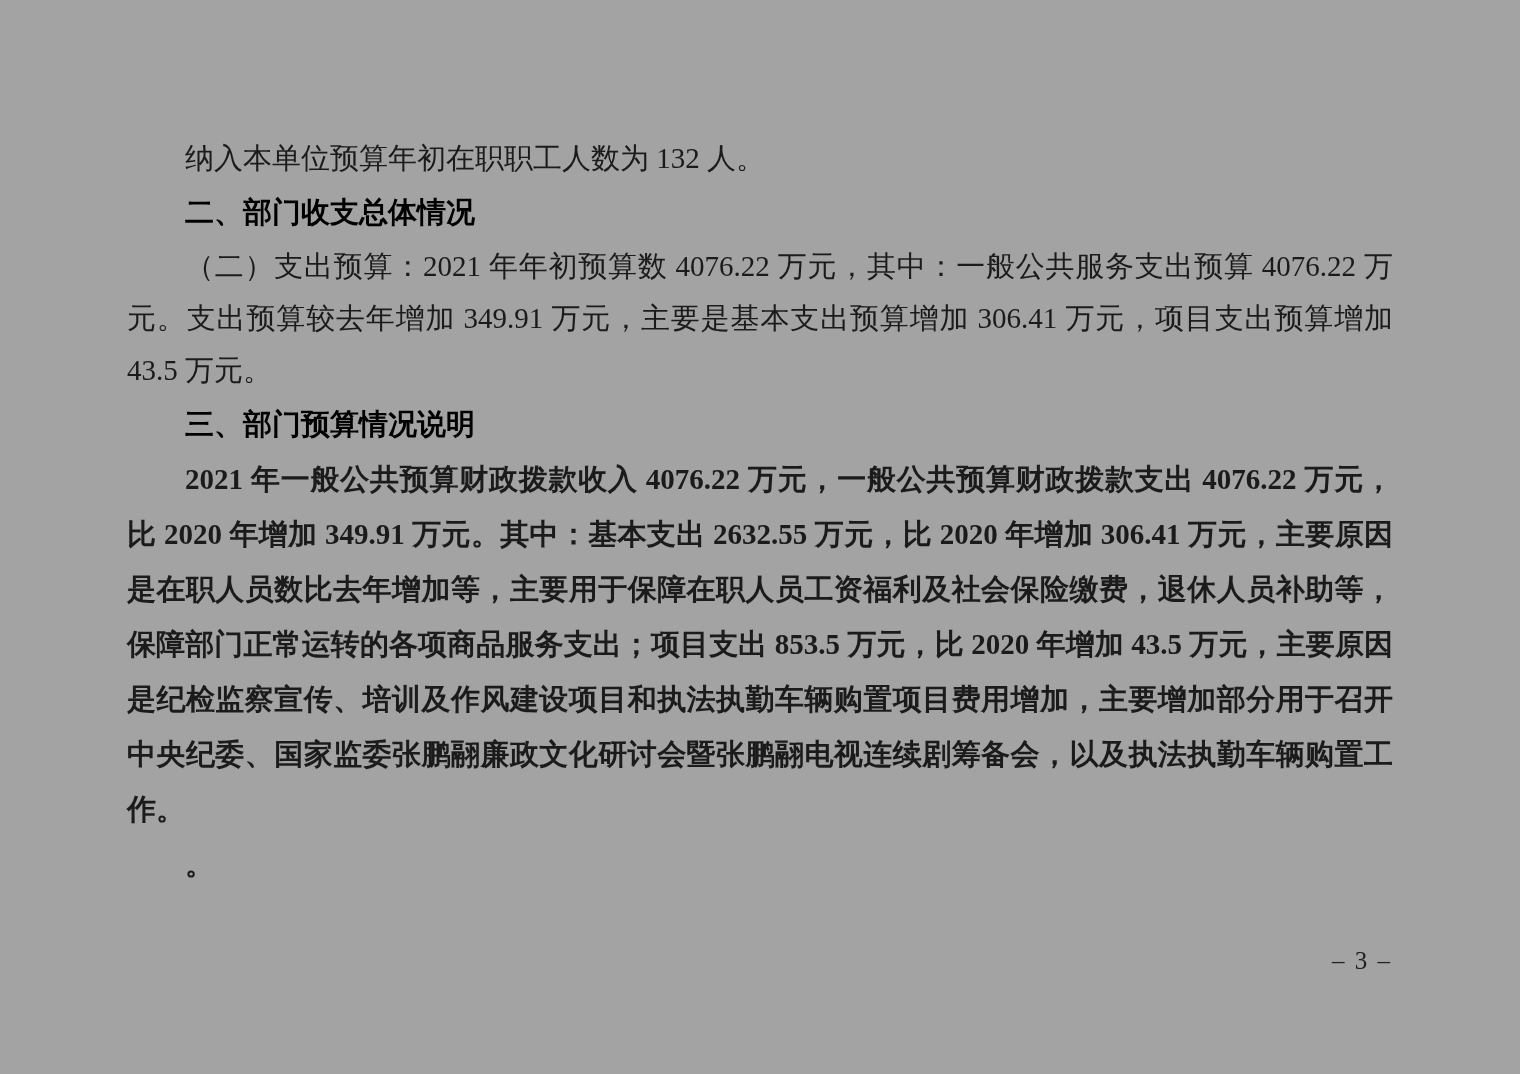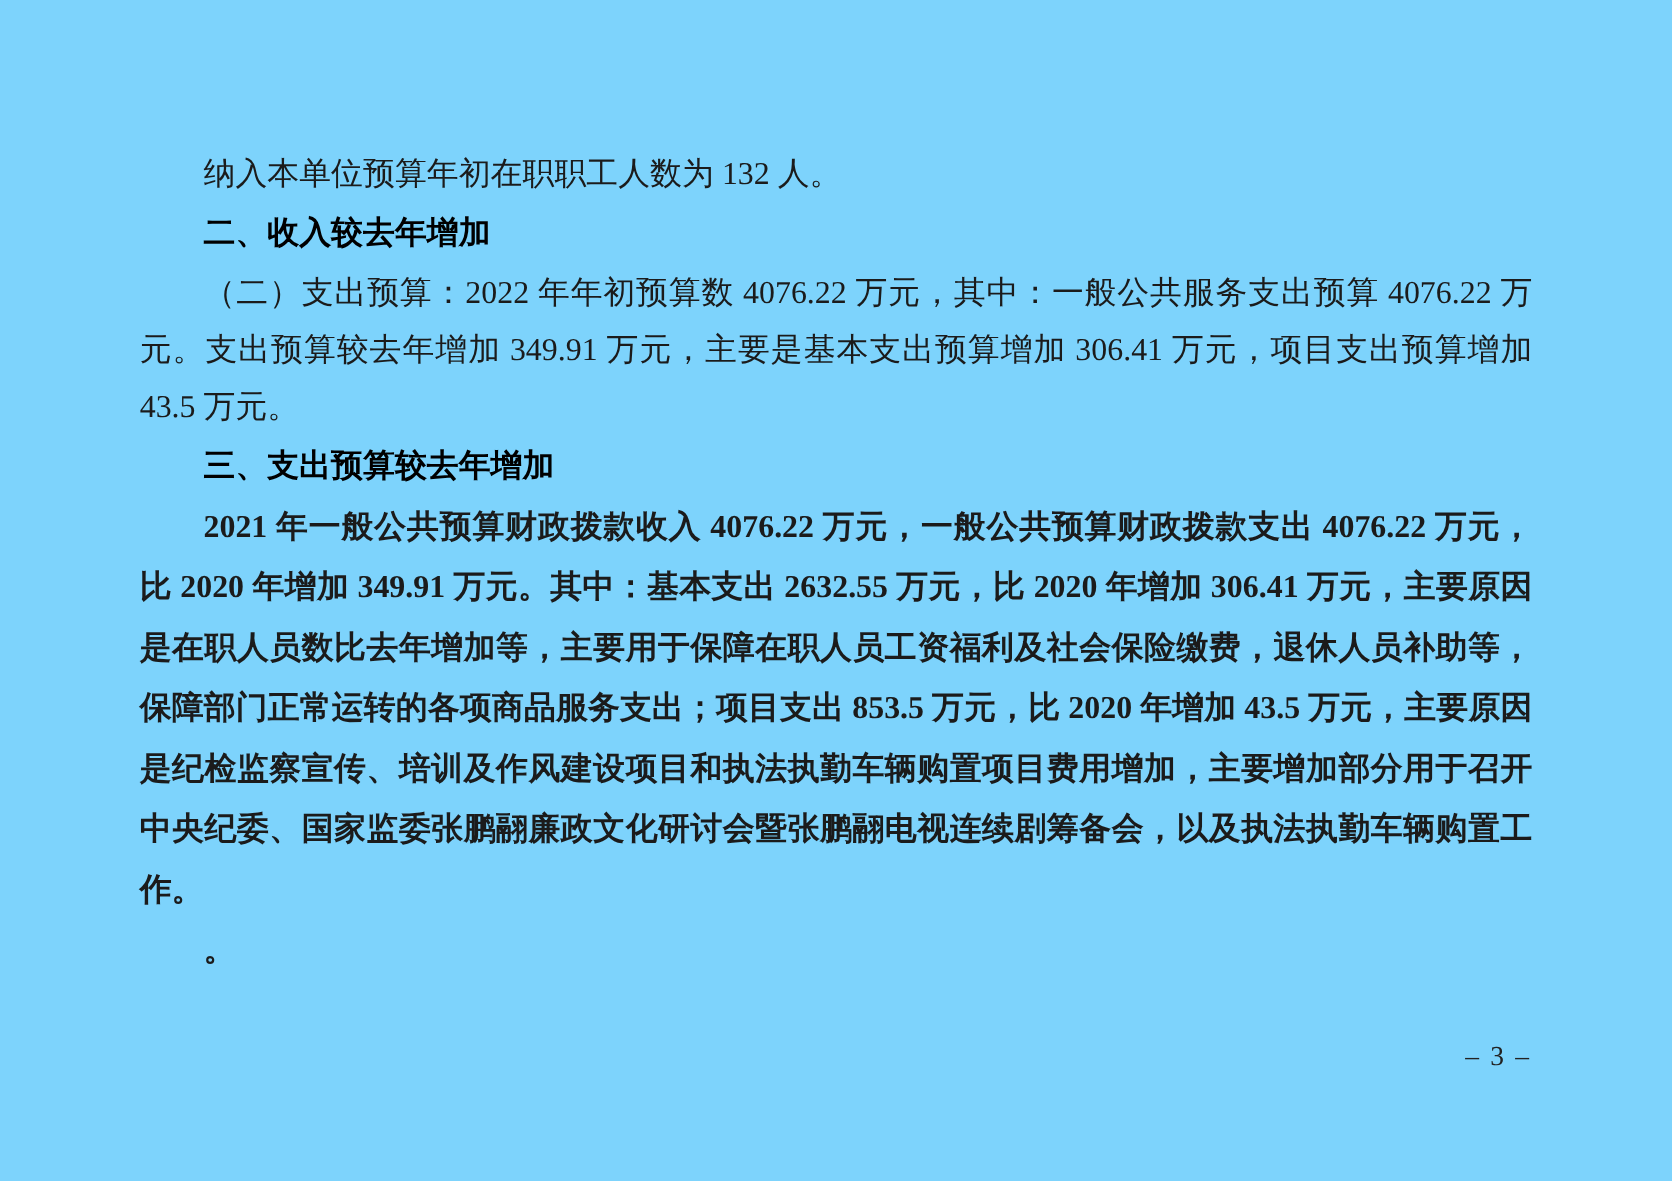--- a/index.html
+++ b/index.html
@@ -4,21 +4,21 @@
 <style>
   html, body {
     margin: 0;
     padding: 0;
     background: #ffffff;
   }
   .page {
     position: relative;
     width: 1520px;
     height: 1074px;
-    background: #7dd3fc;
+    background: #a3a3a3;
     overflow: hidden;
     font-family: "Liberation Serif", "DejaVu Serif", serif;
     color: #1b1b1b;
   }
   .content {
     position: absolute;
     left: 127px;
     top: 132px;
     width: 1266px;
   }
@@ -55,20 +55,20 @@
     letter-spacing: 2px;
     white-space: pre;
   }
 </style>
 </head>
 <body>
 
 <div class="page">
   <div class="content">
     <p class="body-para">纳入本单位预算年初在职职工人数为 132 人。</p>
-    <p class="heading-para">二、收入较去年增加</p>
-    <p class="body-para">（二）支出预算：2022 年年初预算数 4076.22 万元，其中：一般公共服务支出预算 4076.22 万元。支出预算较去年增加 349.91 万元，主要是基本支出预算增加 306.41 万元，项目支出预算增加 43.5 万元。</p>
-    <p class="heading-para">三、支出预算较去年增加</p>
+    <p class="heading-para">二、部门收支总体情况</p>
+    <p class="body-para">（二）支出预算：2021 年年初预算数 4076.22 万元，其中：一般公共服务支出预算 4076.22 万元。支出预算较去年增加 349.91 万元，主要是基本支出预算增加 306.41 万元，项目支出预算增加 43.5 万元。</p>
+    <p class="heading-para">三、部门预算情况说明</p>
     <p class="body-para lg">2021 年一般公共预算财政拨款收入 4076.22 万元，一般公共预算财政拨款支出 4076.22 万元，比 2020 年增加 349.91 万元。其中：基本支出 2632.55 万元，比 2020 年增加 306.41 万元，主要原因是在职人员数比去年增加等，主要用于保障在职人员工资福利及社会保险缴费，退休人员补助等，保障部门正常运转的各项商品服务支出；项目支出 853.5 万元，比 2020 年增加 43.5 万元，主要原因是纪检监察宣传、培训及作风建设项目和执法执勤车辆购置项目费用增加，主要增加部分用于召开中央纪委、国家监委张鹏翮廉政文化研讨会暨张鹏翮电视连续剧筹备会，以及执法执勤车辆购置工作。</p>
     <p class="body-para lg">。</p>
   </div>
   <div class="page-number">– 3 –</div>
 </div>
 
 </body></html>

